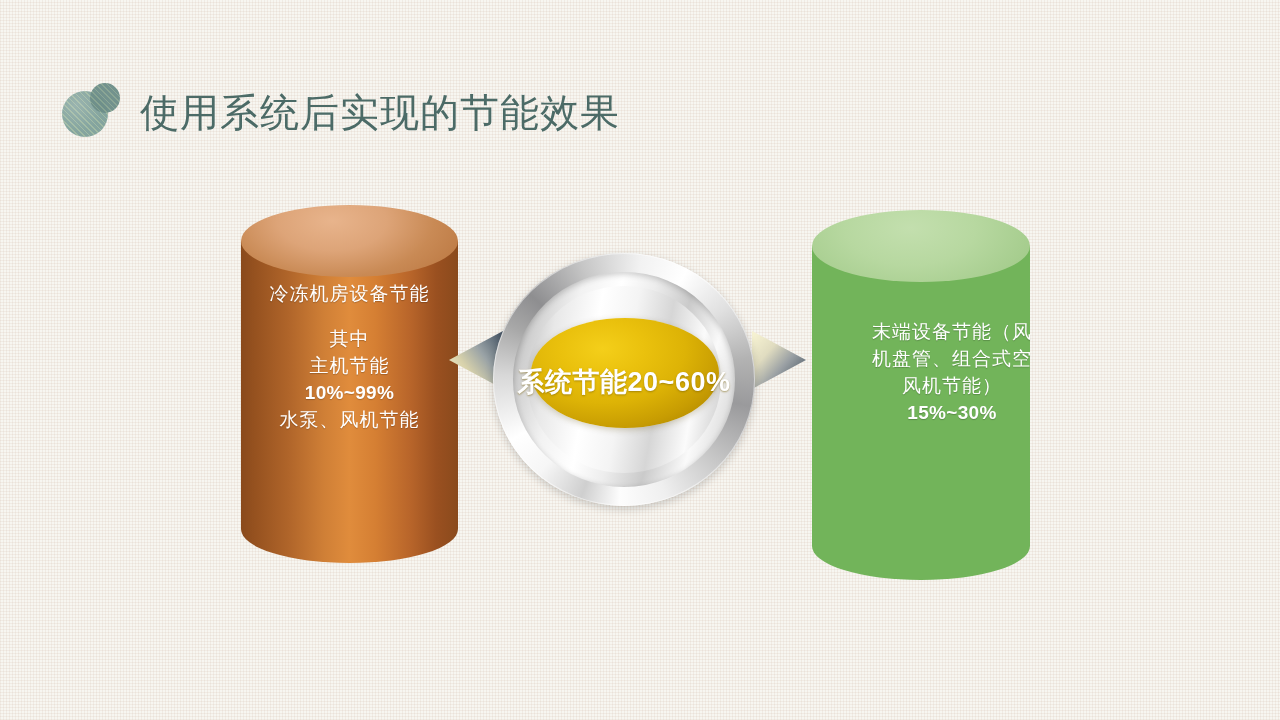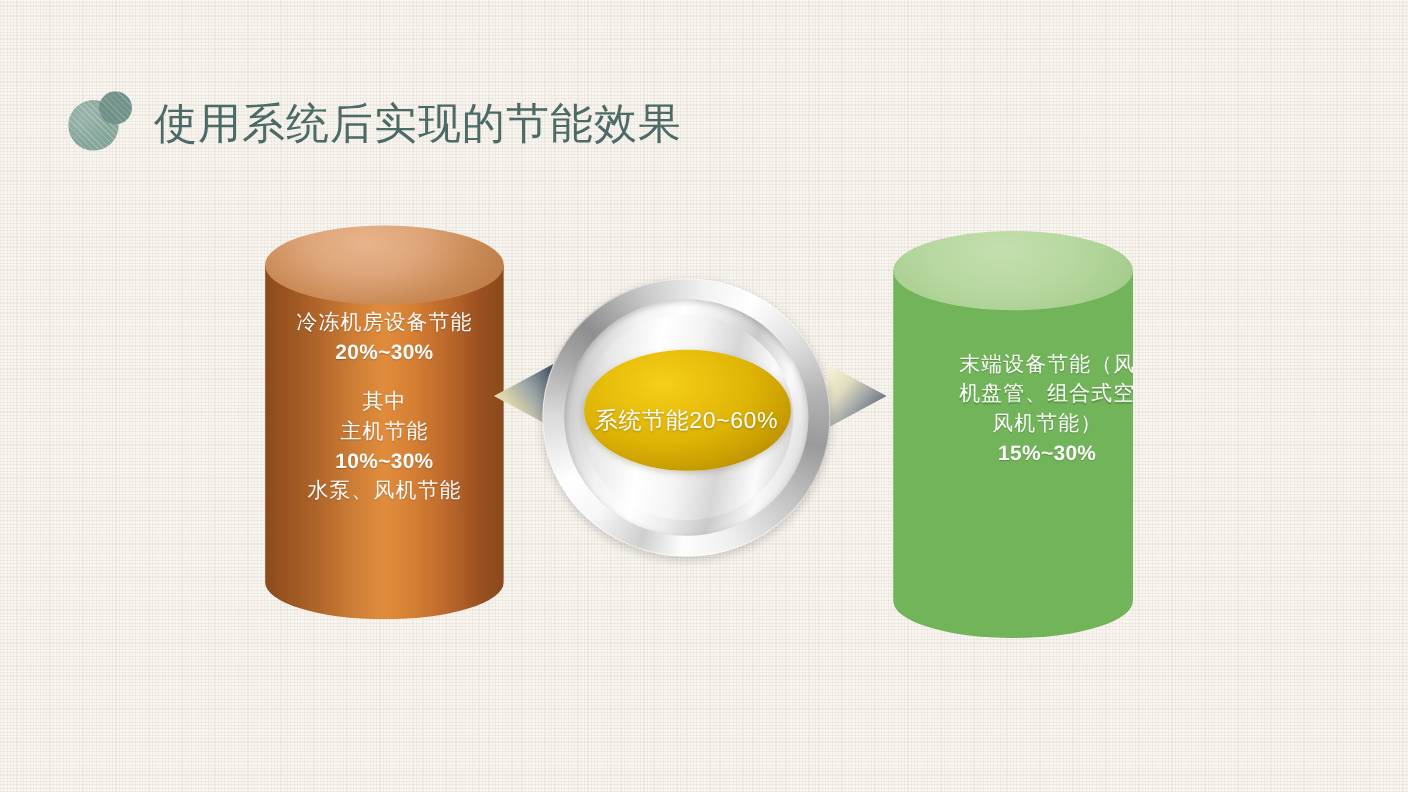--- a/index.html
+++ b/index.html
@@ -313,22 +313,22 @@
     position: absolute;
     left: 0;
     top: 0;
     width: 100%;
     height: 100%;
     display: flex;
     align-items: center;
     justify-content: center;
     z-index: 6;
     color: #ffffff;
-    font-size: 21px;
-    font-weight: 400;
+    font-size: 27px;
+    font-weight: 700;
     letter-spacing: 0.5px;
     text-shadow: 0 1px 2px rgba(120,95,0,0.55);
     padding-top: 5px;
     box-sizing: border-box;
   }
 
   
   .arrow {
     position: absolute;
     top: 329px;
@@ -356,25 +356,24 @@
       <div class="circ-small"></div>
     </div>
     <div id="page-title">使用系统后实现的节能效果</div>
   </div>
 
   <div class="cylinder" id="cylinder-left">
     <div class="cyl-body"></div>
     <div class="cyl-top"></div>
     <div class="cyl-text" id="left-text">
       <span class="line cjk">冷冻机房设备节能</span>
-      <span class="line">20%~30%</span>
       <span class="spacer"></span>
       <span class="line cjk">其中</span>
       <span class="line cjk">主机节能</span>
-      <span class="line">10%~30%</span>
+      <span class="line">10%~99%</span>
       <span class="line cjk">水泵、风机节能</span>
     </div>
   </div>
 
   <div class="arrow" id="arrow-left">
     <svg width="56" height="62" viewBox="0 0 56 62">
       <defs>
         <linearGradient id="gradL" x1="1" y1="0.15" x2="0" y2="0.95">
           <stop offset="0%" stop-color="#4e5d6c"></stop>
           <stop offset="35%" stop-color="#9aa3a6"></stop>

